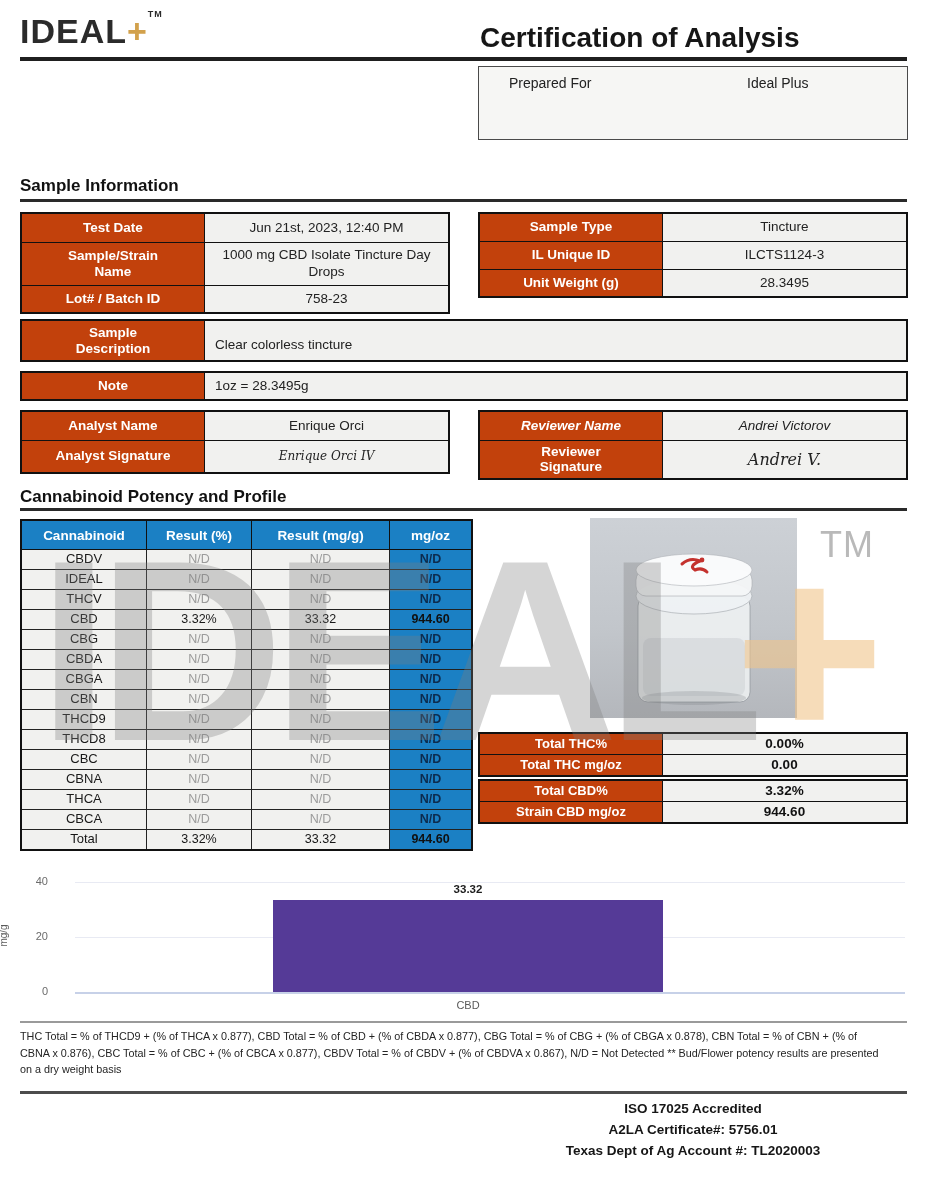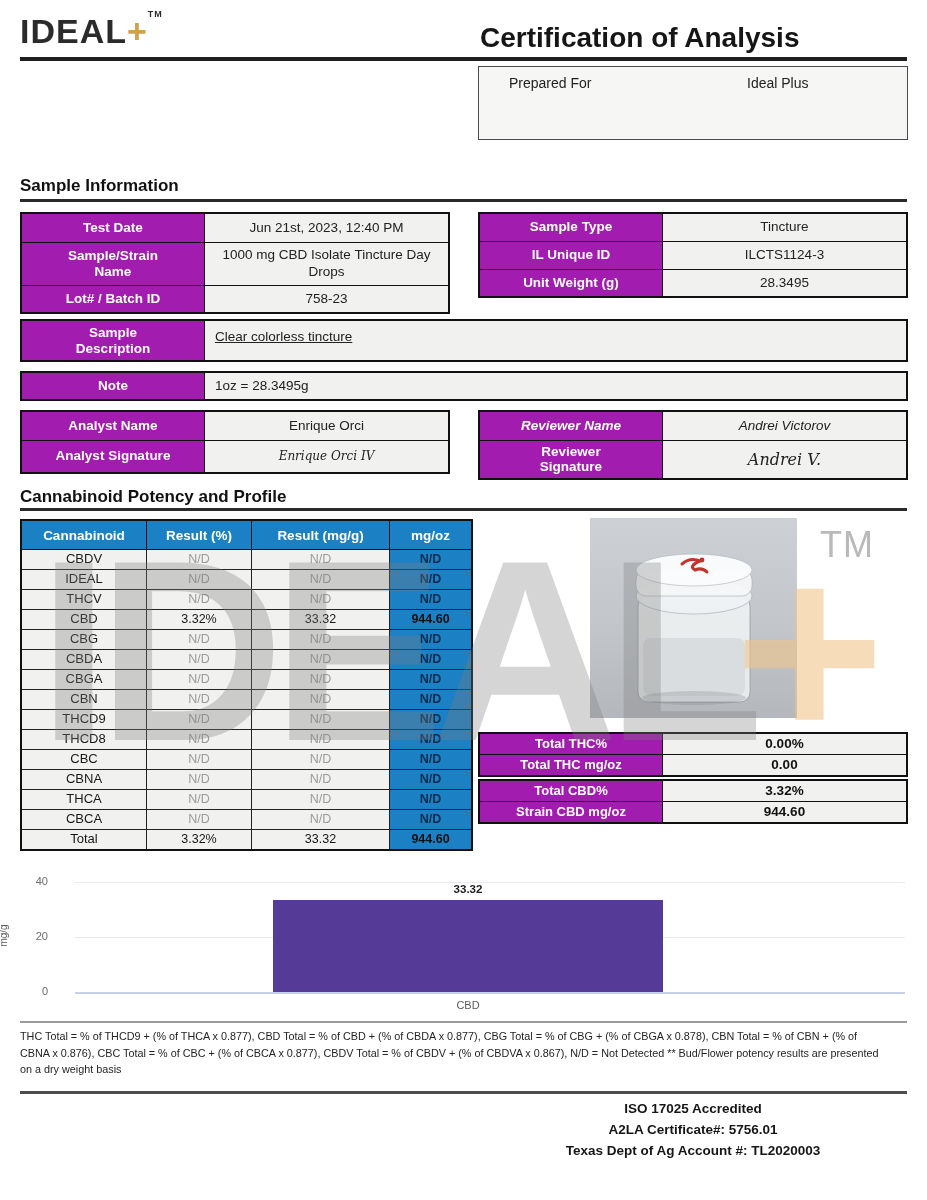--- a/index.html
+++ b/index.html
@@ -21,26 +21,26 @@
 
   
   .section-h{position:absolute;left:20px;font-size:17px;font-weight:800;color:#111;}
   .h-sample{top:176px;} .h-potency{top:487px;}
   .section-rule{position:absolute;left:20px;width:887px;height:3px;background:#2a2a2a;}
   .r-sample{top:199px;} .r-potency{top:508px;}
 
   
   table.kv{border-collapse:collapse;table-layout:fixed;position:absolute;
            border:2px solid #111;background:#fff;}
-  table.kv th{width:170px;background:#a21caf;color:#fff;font-weight:700;font-size:13.5px;
+  table.kv th{width:170px;background:#c2410c;color:#fff;font-weight:700;font-size:13.5px;
            border:1px solid #111;text-align:center;padding:2px 6px;line-height:1.15;}
   table.kv td{background:#f1f1ef;color:#222;font-size:13.5px;border:1px solid #111;
            text-align:center;padding:2px 10px;line-height:1.2;}
   table.kv td.left{text-align:left;}
-  table.kv td.vtop{vertical-align:top;padding-top:8px;text-decoration:underline;}
+  table.kv td.vtop{vertical-align:top;padding-top:16px;}
   table.kv td.boldval{font-weight:700;color:#111;}
   table.kv td.sig{font-family:"DejaVu Serif",serif;font-style:italic;font-size:12px;color:#222;}
   #tbl-reviewer td.sig{font-size:16px;}
   th .wrap{display:inline-block;max-width:112px;}
 
   #tbl-sample-left{left:20px;top:212px;width:430px;}
   #tbl-sample-left tbody tr:nth-child(1){height:29px;}
   #tbl-sample-left tbody tr:nth-child(2){height:43px;}
   #tbl-sample-left tbody tr:nth-child(3){height:28px;}
   #tbl-sample-right{left:478px;top:212px;width:430px;}

